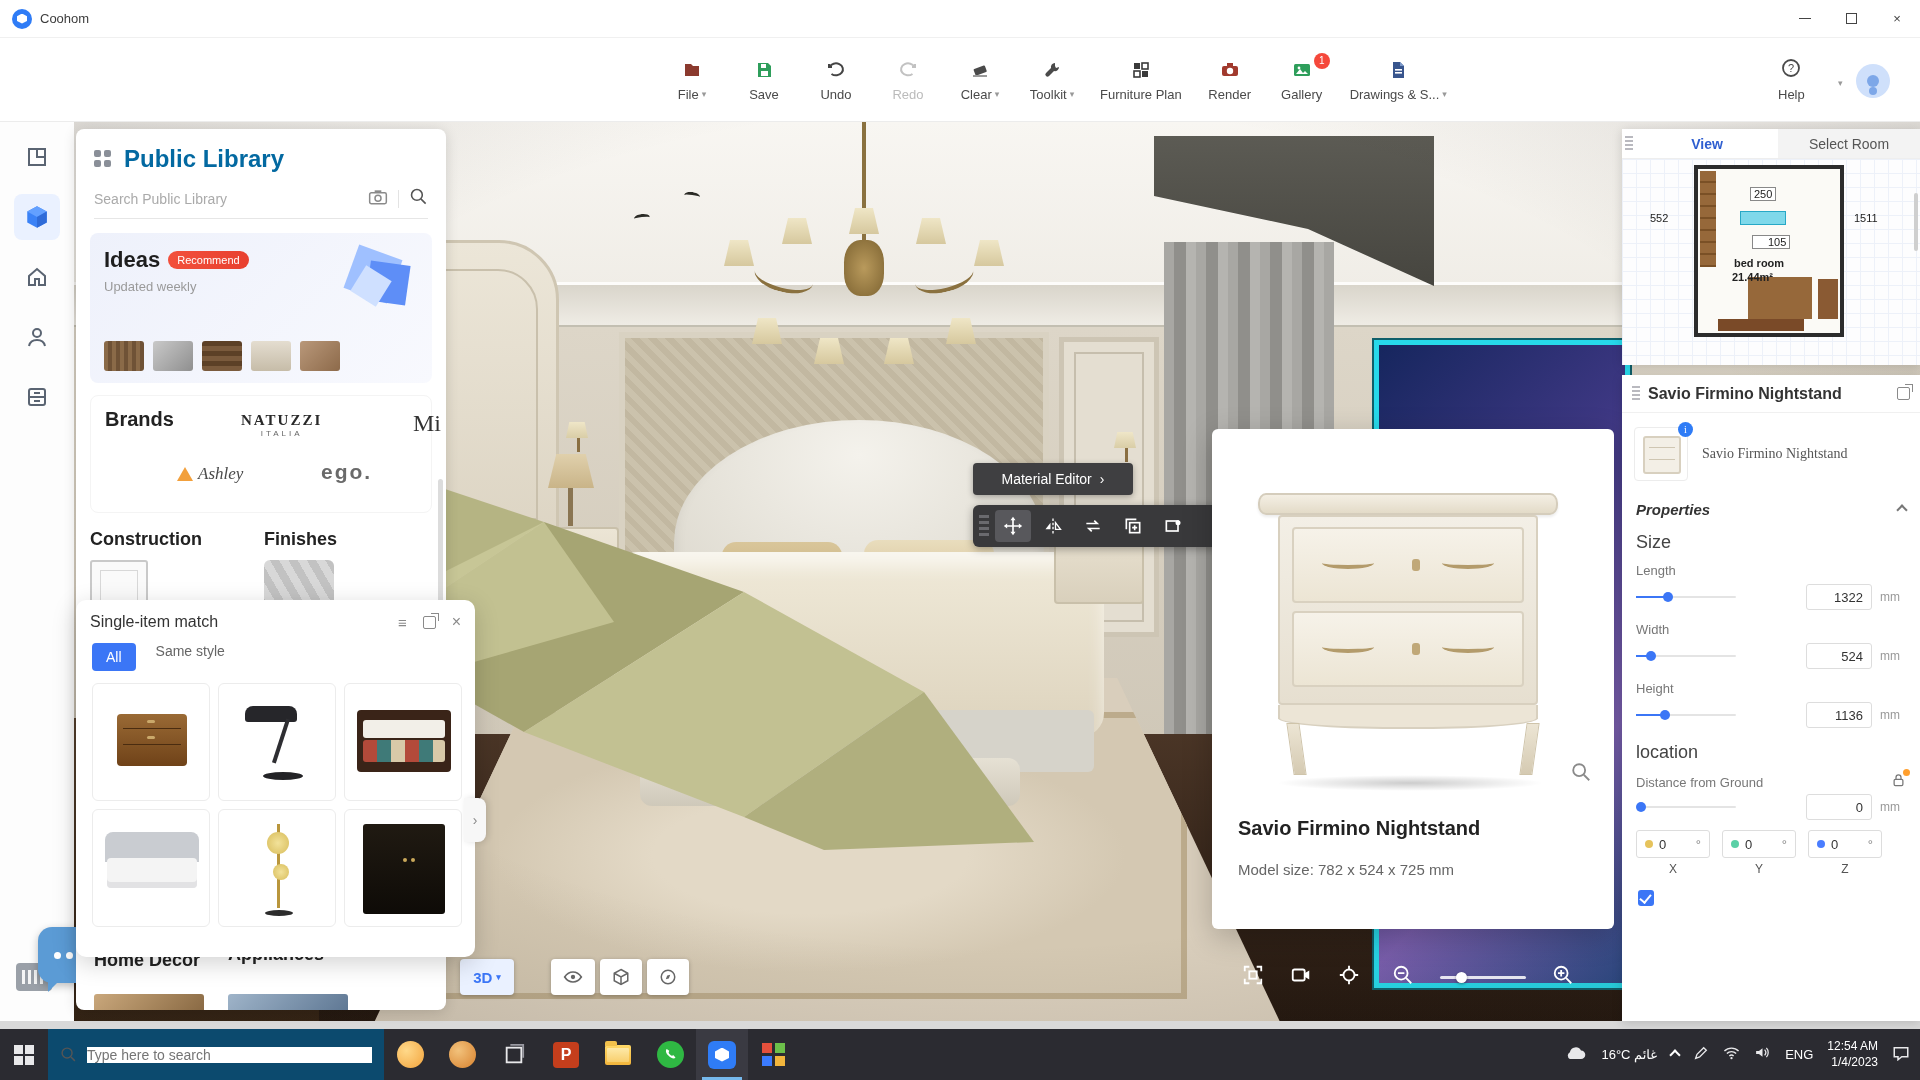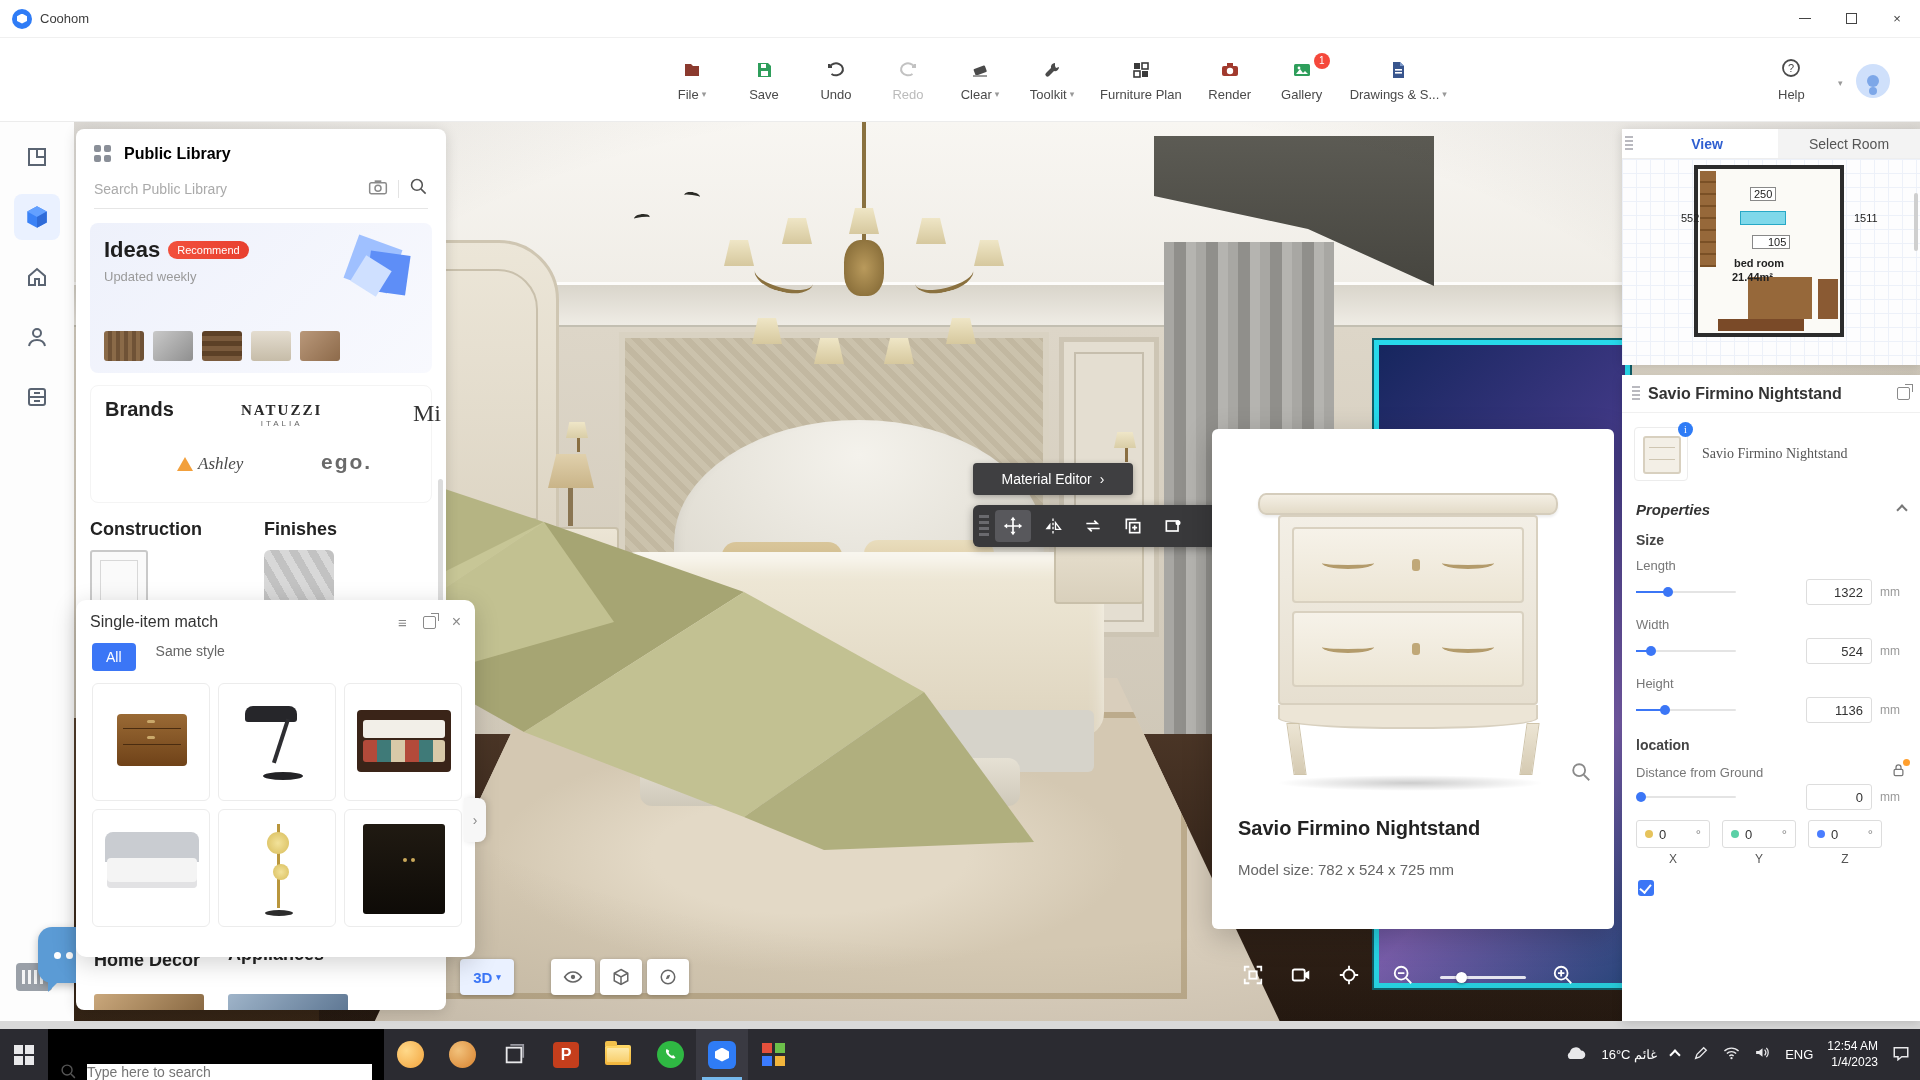--- a/index.html
+++ b/index.html
@@ -43,21 +43,21 @@
   .kb-dots { width:24px; height:14px; background:repeating-linear-gradient(90deg,#fff 0 3px,transparent 3px 6px); opacity:.9; }
   .chat-bubble { position:absolute; left:38px; top:927px; width:62px; height:56px; background:#5b9bd5; border-radius:14px; z-index:8; box-shadow:0 3px 8px rgba(0,0,0,.25); display:flex; align-items:center; justify-content:center; gap:5px; }
   .chat-bubble::after { content:""; position:absolute; left:10px; bottom:-9px; border:7px solid transparent; border-top-color:#5b9bd5; border-left-color:#5b9bd5; }
   .chat-bubble i { width:7px; height:7px; border-radius:50%; background:#fff; }
 
   
   .library { position:absolute; left:76px; top:129px; width:370px; height:881px; background:#fff; border-radius:8px; box-shadow:0 2px 14px rgba(0,0,0,.14); z-index:10; overflow:hidden; }
   .lib-head { display:flex; align-items:center; gap:12px; padding:16px 18px 8px; }
   .grid-icon { width:18px; height:18px; display:grid; grid-template-columns:7px 7px; grid-template-rows:7px 7px; gap:3px; }
   .grid-icon i { background:#8a8f98; border-radius:2px; }
-  .lib-title { font-size:16px; font-weight:700; color:#000000; }
+  .lib-title { font-size:24px; font-weight:700; color:#0369a1; }
   .lib-search { display:flex; align-items:center; margin:6px 18px 0; border-bottom:1px solid #e6e6e6; padding-bottom:8px; gap:10px; }
   .lib-search input { border:none; outline:none; flex:1; font-size:14px; color:#444; width:190px; font-family:inherit; }
   .lib-search input::placeholder { color:#aaa; }
   .vdiv { width:1px; height:18px; background:#e3e3e3; }
   .ideas-card { margin:14px 14px 0; height:150px; border-radius:8px; background:linear-gradient(135deg,#eef1fb,#f8f9fe); position:relative; padding:14px; overflow:hidden; }
   .ideas-row { display:flex; align-items:center; gap:8px; }
   .ideas-title { font-size:22px; font-weight:700; color:#1e1e1e; }
   .pill { background:linear-gradient(90deg,#f2503c,#e8402f); color:#fff; font-size:11px; padding:3px 9px; border-radius:10px; }
   .ideas-sub { font-size:13px; color:#9a9a9a; margin-top:6px; }
   .cube-art { position:absolute; right:16px; top:8px; width:74px; height:70px; }
@@ -216,21 +216,21 @@
   .props-head { display:flex; align-items:center; height:38px; border-bottom:1px solid #f0f0f0; padding:0 10px; gap:8px; }
   .props-title { font-size:16px; font-weight:700; color:#333; }
   .prod-row { display:flex; align-items:center; gap:14px; padding:14px 12px 10px; }
   .prod-thumb { width:54px; height:54px; border:1px solid #ececec; border-radius:4px; position:relative; background:#fff; }
   .info-badge { position:absolute; right:-6px; top:-6px; width:15px; height:15px; border-radius:50%; background:#2f7cf6; color:#fff; font-size:10px; display:flex; align-items:center; justify-content:center; font-family:"Liberation Serif",serif; }
   .prod-name { font-family:"Liberation Serif",serif; font-size:14px; color:#555; }
   .sec-head { display:flex; align-items:center; padding:10px 14px 4px; }
   .sec-head .t { font-size:15px; font-weight:700; color:#333;font-style:italic; }
   .chev { width:8px; height:8px; border-left:2px solid #777; border-bottom:2px solid #777; margin-left:auto; }
   .chev.up { transform:rotate(135deg); }
-  .sub-label { font-size:14px; font-weight:700; color:#444; padding:10px 14px 2px; }
+  .sub-label { font-size:18px; font-weight:400; color:#444; padding:10px 14px 2px; }
   .f-label { font-size:13px; color:#777; padding:8px 14px 4px; }
   .f-row { display:flex; align-items:center; gap:8px; padding:2px 14px 4px; }
   .slider { width:100px; height:2px; background:#e4e4e4; border-radius:2px; position:relative; }
   .slider .fill { position:absolute; left:0; top:0; height:2px; background:#3b76f6; }
   .slider .knob { position:absolute; top:-4px; width:10px; height:10px; border-radius:50%; background:#3b76f6; }
   .num-box { width:66px; height:26px; border:1px solid #ddd; border-radius:3px; display:flex; align-items:center; justify-content:flex-end; padding:0 8px; font-size:13px; color:#333; margin-left:auto; }
   .unit { font-size:12px; color:#999; width:26px; }
   .dist-row { display:flex; align-items:center; padding:8px 14px 0; }
   .lock-wrap { margin-left:auto; position:relative; }
   .odot { position:absolute; right:-4px; top:-4px; width:7px; height:7px; border-radius:50%; background:#ff9f2e; }
@@ -240,21 +240,21 @@
   .axis-row { display:flex; gap:12px; padding:4px 14px; }
   .axis-row span { width:74px; text-align:center; font-size:12px; color:#555; }
   .check { width:16px; height:16px; background:#3b76f6; border-radius:3px; position:relative; margin:10px 0 0 16px; }
   .check::after { content:""; position:absolute; left:4px; top:2px; width:5px; height:9px; border-right:2px solid #fff; border-bottom:2px solid #fff; transform:rotate(40deg); }
   .mini-ns { position:absolute; left:8px; top:8px; width:38px; height:38px; border:2px solid #d8d0bf; border-radius:3px; background:#f3efe6; }
   .mini-ns::before { content:""; position:absolute; left:4px; top:9px; right:4px; height:1px; background:#cfc6b2; box-shadow:0 12px 0 #cfc6b2; }
 
   
   .taskbar { position:absolute; left:0; top:1029px; width:1920px; height:51px; background:#2b2b31; z-index:50; display:flex; align-items:stretch; }
   .tb-item { width:48px; display:flex; align-items:center; justify-content:center; }
-  .tb-search { width:336px; background:#000000; display:flex; align-items:flex-end; gap:10px; padding:0 12px; }
+  .tb-search { width:336px; background:#0c4a6e; display:flex; align-items:center; gap:10px; padding:0 12px; }
   .tb-search input { border:none; outline:none; font-size:14px; color:#555; flex:1; font-family:inherit; }
   .tb-app { width:52px; display:flex; align-items:center; justify-content:center; position:relative; }
   .tb-app.active { background:#3a3a42; }
   .tb-app.active::after { content:""; position:absolute; left:6px; bottom:0; right:6px; height:3px; background:#76b9ed; }
   .tray { margin-left:auto; display:flex; align-items:center; gap:14px; padding-right:10px; color:#fff; }
   .tray .txt { font-size:13px; }
   .tray-chev { width:8px; height:8px; border-left:2px solid #fff; border-bottom:2px solid #fff; transform:rotate(135deg); }
   .clock { text-align:right; font-size:12px; line-height:1.3; }
   .win-logo { width:20px; height:20px; display:grid; grid-template-columns:9px 9px; grid-template-rows:9px 9px; gap:2px; }
   .win-logo i { background:#e8e8ea; }
@@ -797,21 +797,21 @@
       <span class="mm-tab active">View</span>
       <span class="mm-tab idle">Select Room</span>
     </div>
     <div class="plan">
       <div class="walls"></div>
       <div class="pfurn" style="left:78px;top:12px;width:16px;height:96px;background:repeating-linear-gradient(#96683a 0 10px,#7a5026 10px 12px);"></div>
       <div class="pfurn" style="left:126px;top:118px;width:64px;height:42px;"></div>
       <div class="pfurn" style="left:96px;top:160px;width:86px;height:12px;background:#7a4a28;"></div>
       <div class="pfurn" style="left:196px;top:120px;width:20px;height:40px;background:#8a5a33;"></div>
       <div class="plabel pbox" style="left:128px;top:28px;">250</div>
-      <div class="plabel" style="left:28px;top:53px;margin-left:31px;">552</div>
+      <div class="plabel" style="left:28px;top:53px;">552</div>
       <div class="cyanbar"></div>
       <div class="plabel" style="left:232px;top:53px;">1511</div>
       <div class="plabel pbox" style="left:130px;top:76px;padding-left:15px;">105</div>
       <div class="plabel" style="left:112px;top:98px;font-weight:700;">bed room</div>
       <div class="plabel" style="left:110px;top:112px;font-weight:700;">21.44m²</div>
       <div class="mm-scroll"></div>
     </div>
   </div>
 
   <div class="props">

